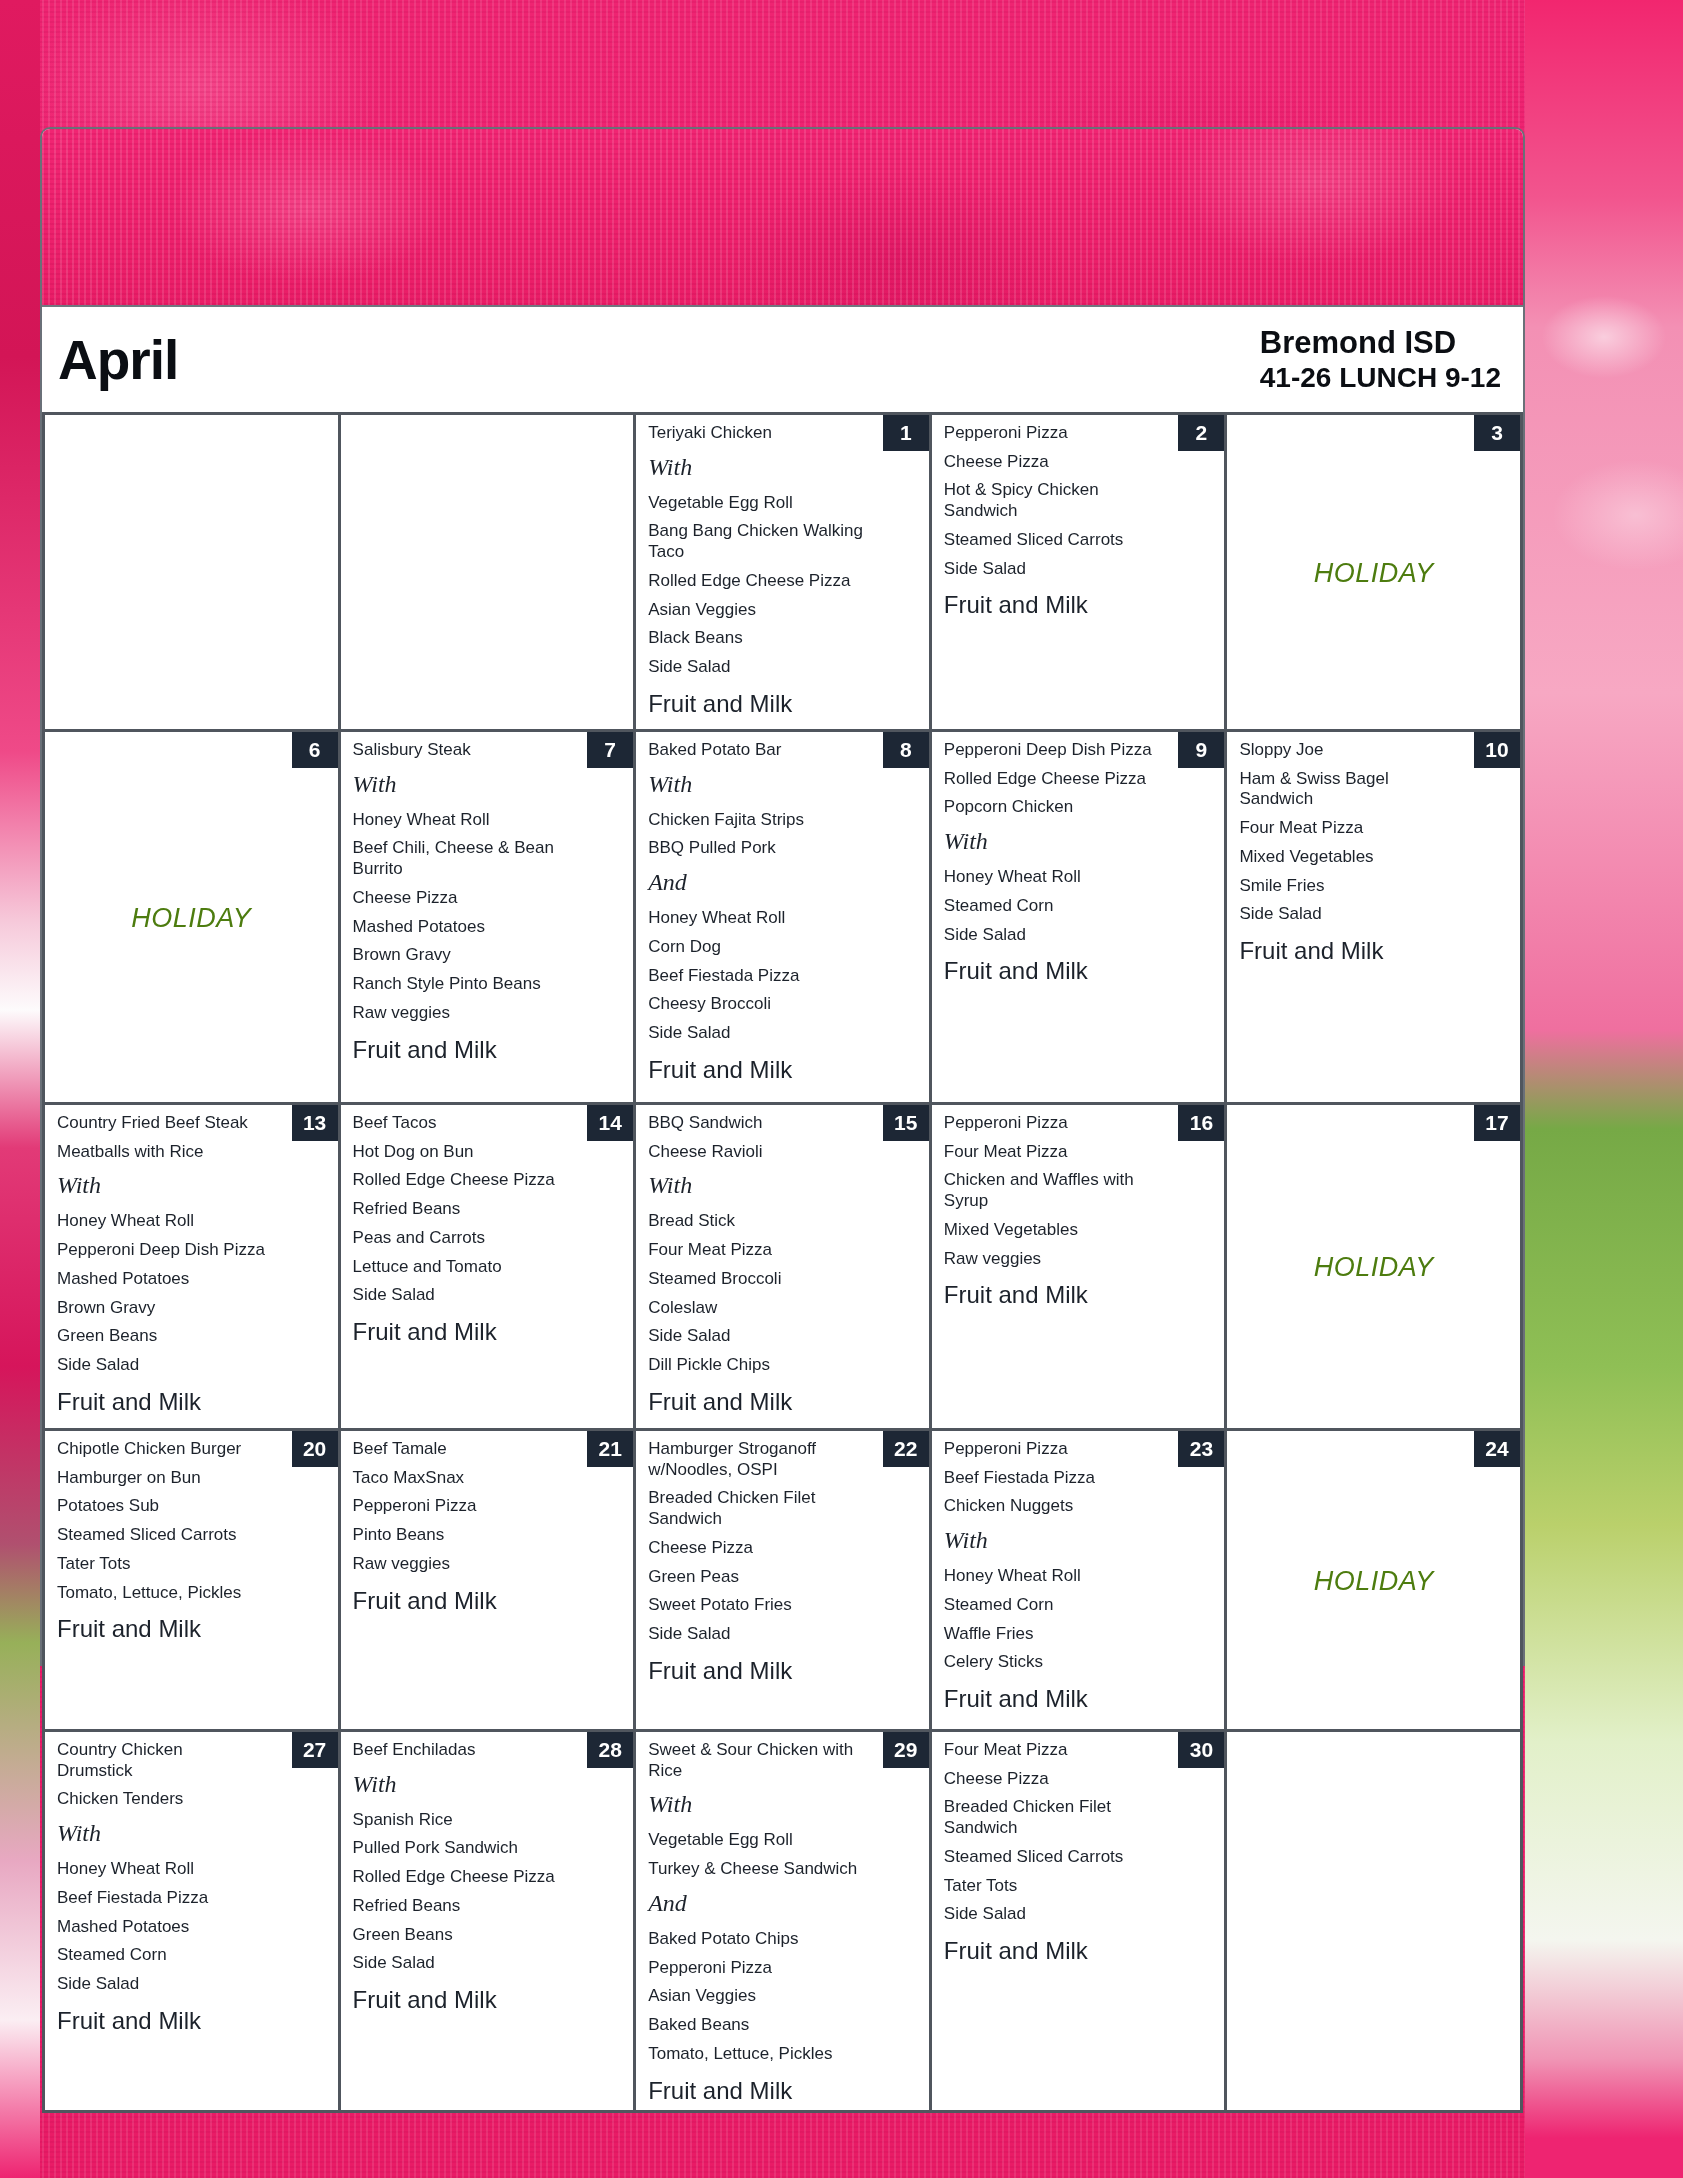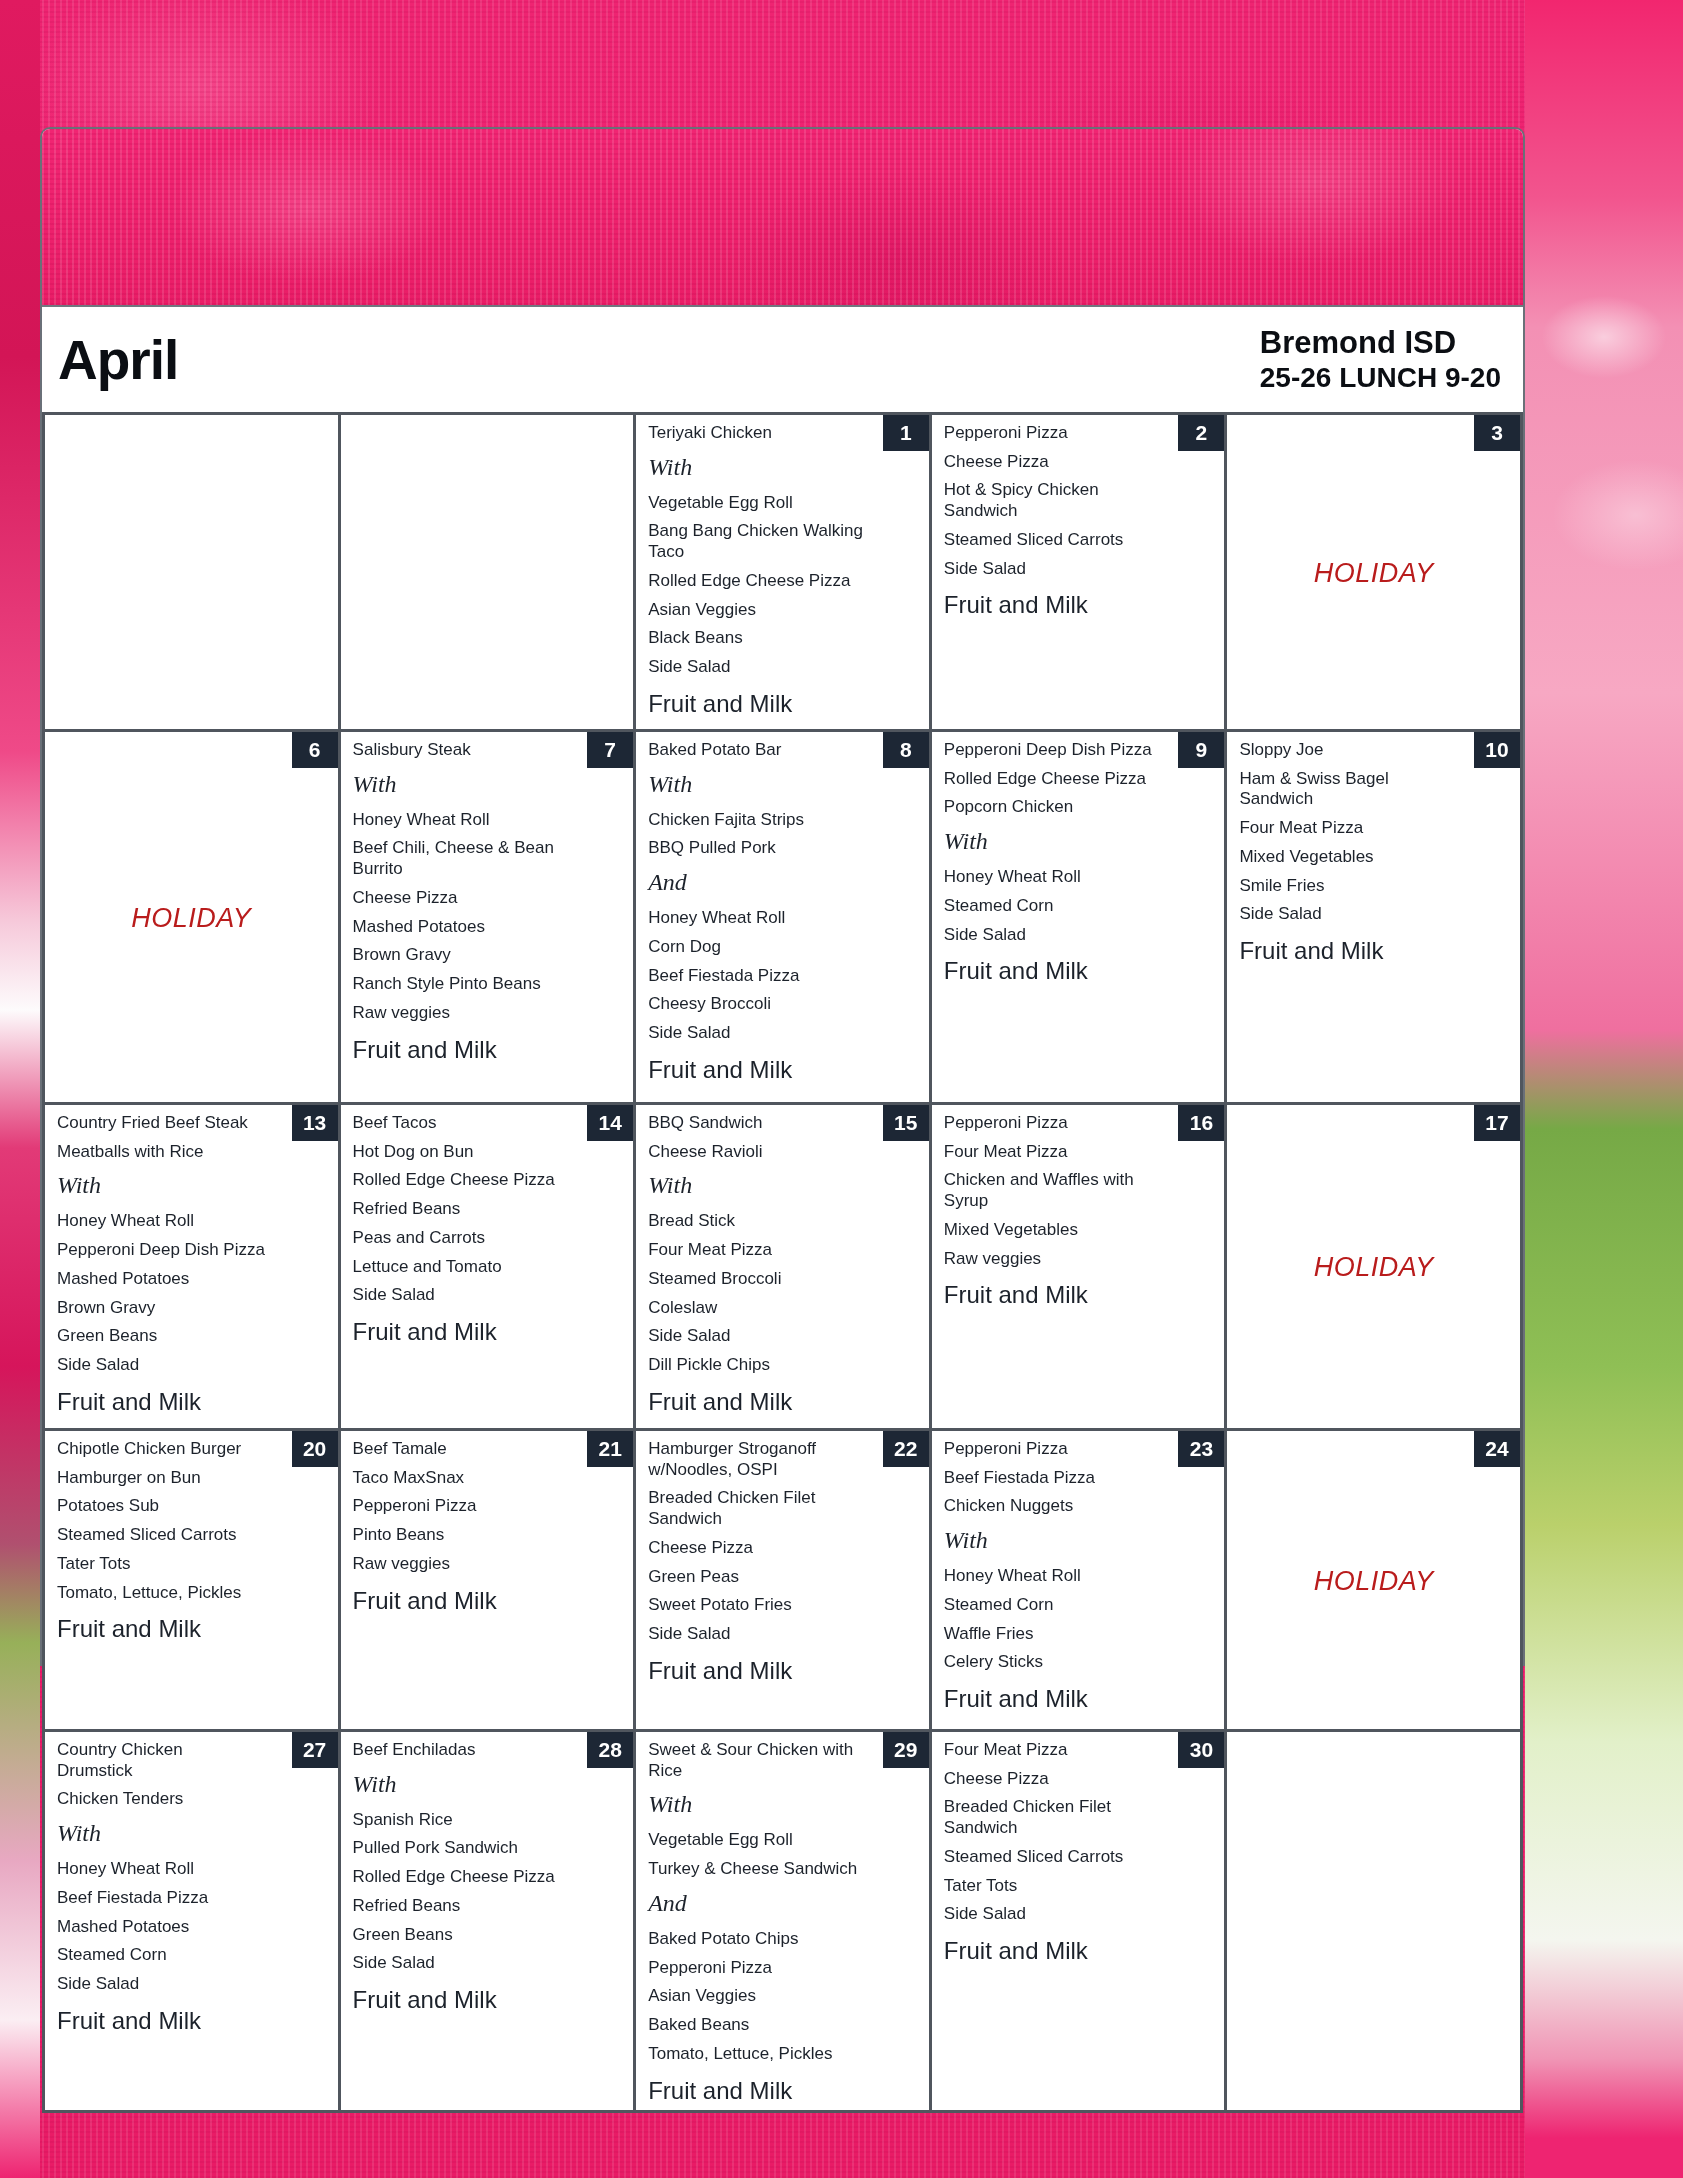--- a/index.html
+++ b/index.html
@@ -59,36 +59,36 @@
     padding:8px 12px 6px 12px;color:#1c222b;}
   .cell.holiday{display:flex;align-items:center;justify-content:center;}
   .badge{position:absolute;top:0;right:0;width:46px;height:36px;
     background:#1d2735;color:#ffffff;font-size:21px;font-weight:700;
     display:flex;align-items:center;justify-content:center;}
   .line-item{font-size:17px;line-height:1.22;margin:0 0 8px 0;white-space:pre-line;
     padding-right:40px;}
   .line-item.first{padding-right:51px;}
   .line-with{font-size:24px;font-style:italic;margin:10px 0 12px 0;font-family:Liberation Serif, serif;}
   .line-fruit{font-size:24px;margin:12px 0 0 0;}
-  .holiday-word{font-size:27px;font-style:italic;color:#b91c1c;letter-spacing:0.5px;}
+  .holiday-word{font-size:27px;font-style:italic;color:#4d7c0f;letter-spacing:0.5px;}
 </style>
 </head>
 <body>
 
 <div class="bg"></div>
 <div class="bg-left"></div>
 <div class="bg-right"></div>
 
 <div class="panel">
   <div class="panel-texture"></div>
   <div class="head">
     <div class="month">April</div>
     <div class="head-right">
       <div class="district">Bremond ISD</div>
-      <div class="subtitle">25-26 LUNCH 9-20</div>
+      <div class="subtitle">41-26 LUNCH 9-12</div>
     </div>
   </div>
   <div class="grid">
       <div class="cell"></div>
       <div class="cell"></div>
       <div class="cell">
         <div class="badge">1</div>
         <div class="line-item first">Teriyaki Chicken</div>
         <div class="line-with">With</div>
         <div class="line-item">Vegetable Egg Roll</div>

